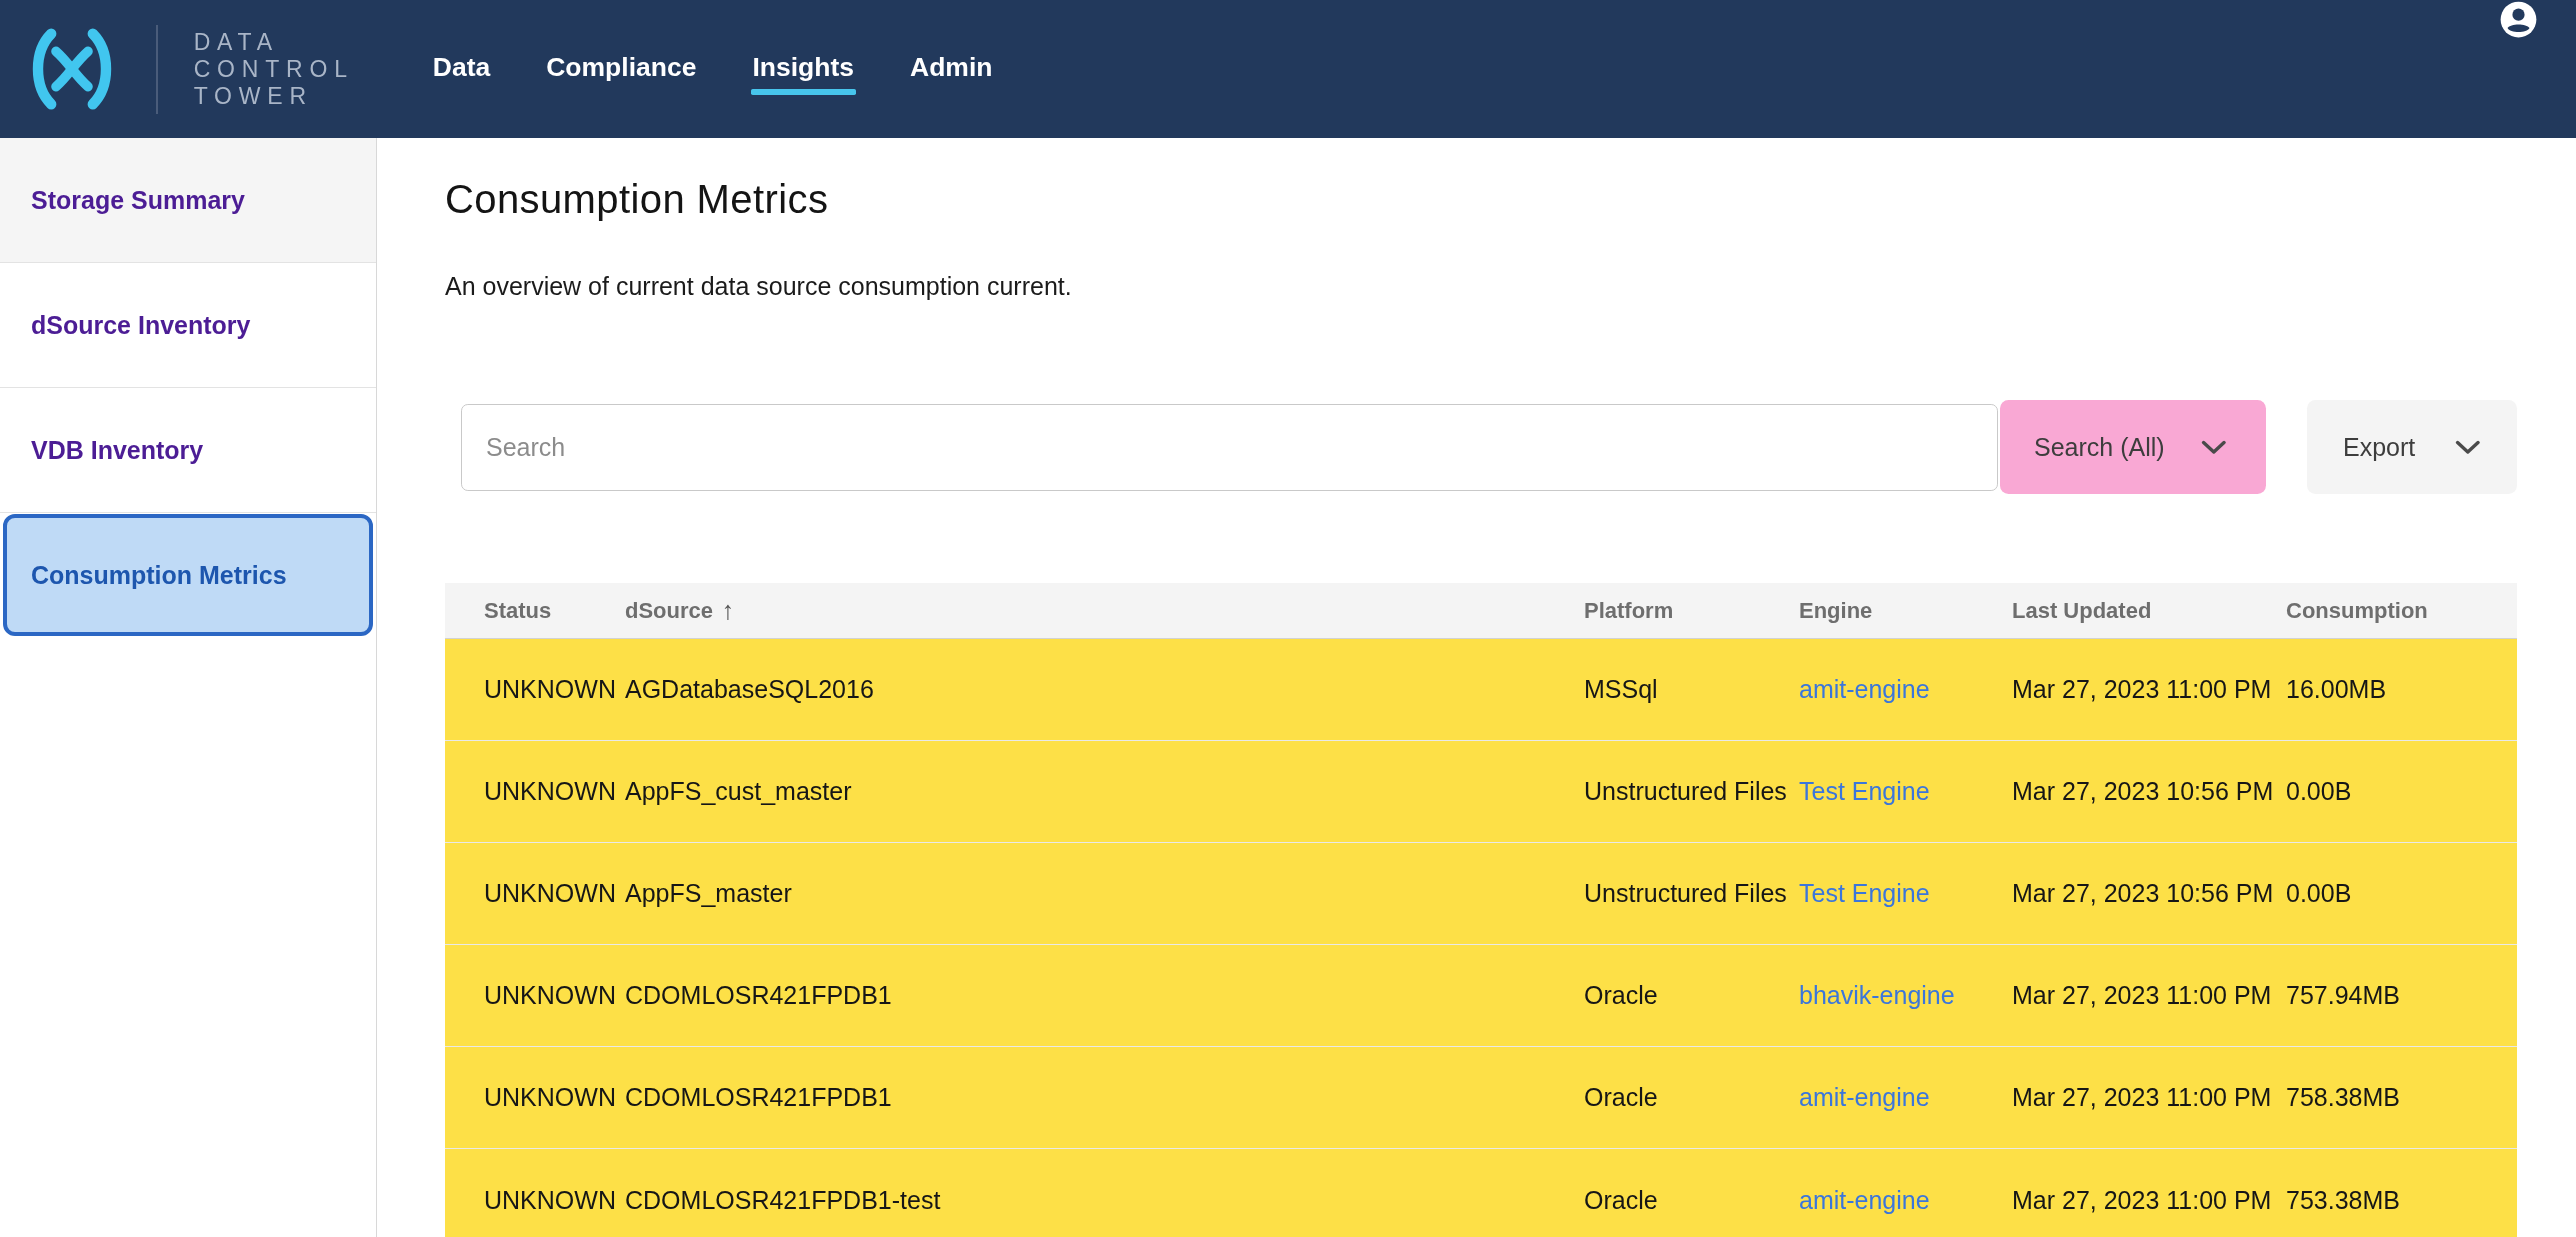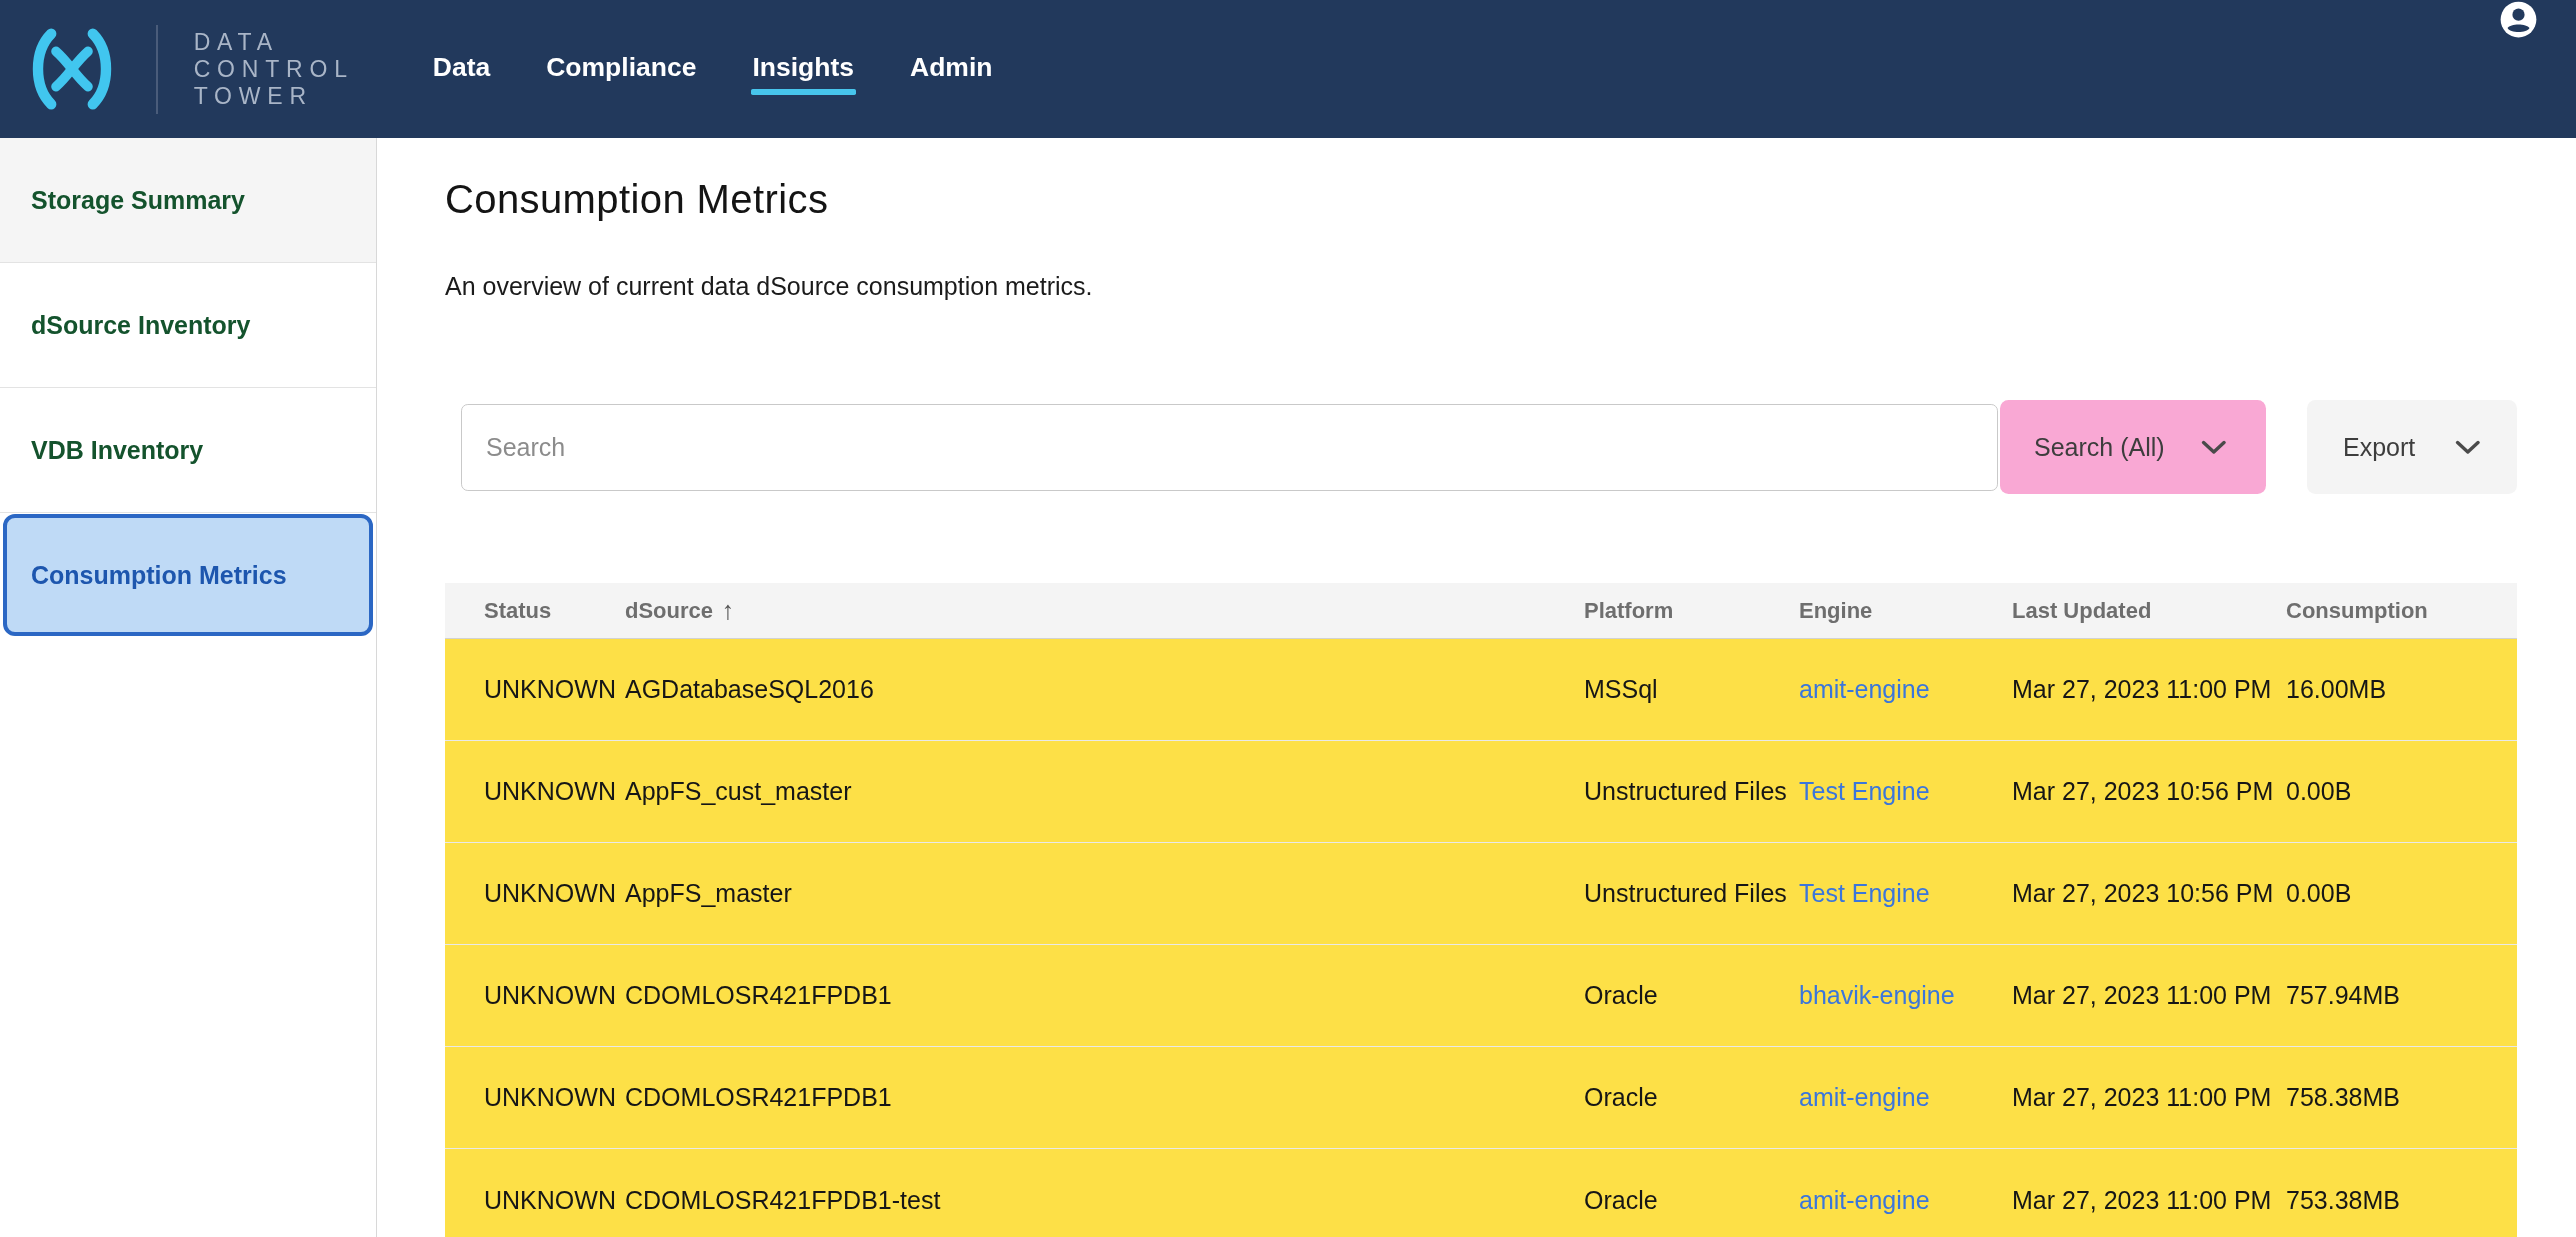--- a/index.html
+++ b/index.html
@@ -21,21 +21,21 @@
   .nav-item { color:#fff; font-weight:700; font-size:26.5px; position:relative; padding:8.5px 0 12px; cursor:pointer; }
   .nav-item.active::after { content:""; position:absolute; left:-1.7px; right:-1.7px; bottom:0; height:6px; background:var(--accent); border-radius:1.7px; }
   .account-btn { margin-left:auto; margin-right:38px; width:39px; height:39px; cursor:pointer; }
   .account-btn svg { width:39px; height:39px; display:block; }
 
   
   .layout { display:flex; height:1099px; }
   .sidebar { width:377px; flex-shrink:0; border-right:1.7px solid #d8d8d8; background:#fff; }
   .side-slot { height:125px; border-bottom:1.7px solid #e3e3e3; position:relative; cursor:pointer; }
   .side-slot .side-label { position:absolute; left:31px; top:50%; transform:translateY(-50%);
-    font-size:25px; font-weight:700; color:#14532d; }
+    font-size:25px; font-weight:700; color:#4c1d95; }
   .side-slot.gray { background:#f5f5f5; }
   .side-slot.active { border-bottom-color:transparent; }
   .side-slot.active .active-box { position:absolute; inset:0.9px 3.4px 0.9px 2.6px; background:var(--active-bg);
     border:4.3px solid var(--active-border); border-radius:12px; }
   .side-slot.active .side-label { color:var(--active-text); z-index:1; }
 
   
   .content { padding:39px 0 0 68px; width:2199px; }
   .page-title { font-size:40px; font-weight:400; color:#141414; letter-spacing:0.4px; }
   .page-desc { margin-top:50px; font-size:25px; color:#1b1b1b; }
@@ -110,21 +110,21 @@
         <span class="side-label">VDB Inventory</span>
       </div>
       <div class="side-slot active">
         <div class="active-box"></div>
         <span class="side-label">Consumption Metrics</span>
       </div>
     </aside>
 
   <main class="content">
     <h1 class="page-title">Consumption Metrics</h1>
-    <p class="page-desc">An overview of current data dSource consumption metrics.</p>
+    <p class="page-desc">An overview of current data source consumption current.</p>
 
     <div class="toolbar">
       <input class="search-input" type="text" placeholder="Search" style="">
       <div class="scope-btn">
         <span>Search (All)</span>
         <span class="chevron">
           <svg width="25.6" height="14.5" viewBox="0 0 30 17">
               <polyline points="3,3 15,14 27,3" stroke="#4a4a4a" stroke-width="4" fill="none" stroke-linecap="round" stroke-linejoin="round"></polyline>
             </svg>
         </span>

